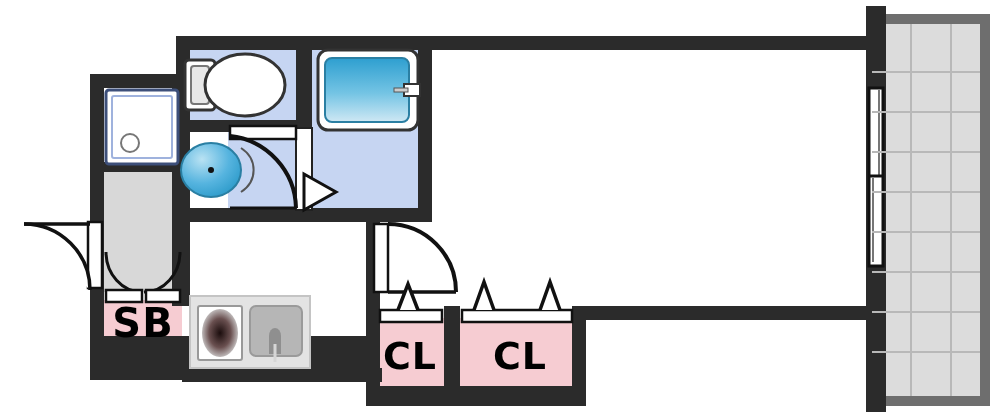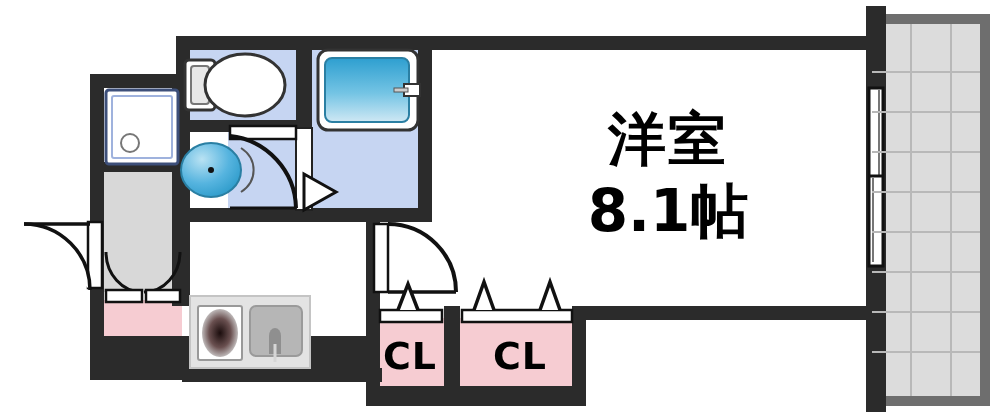--- a/index.html
+++ b/index.html
@@ -235,23 +235,22 @@
       <line x1="872" y1="192" x2="980" y2="192"></line>
       <line x1="872" y1="232" x2="980" y2="232"></line>
       <line x1="872" y1="272" x2="980" y2="272"></line>
       <line x1="872" y1="312" x2="980" y2="312"></line>
       <line x1="872" y1="352" x2="980" y2="352"></line>
       <line x1="911" y1="24" x2="911" y2="396"></line>
       <line x1="951" y1="24" x2="951" y2="396"></line>
     </g>
   </svg>
 
-  <div class="label label-room-name" style="left:578px; top:110px; width:180px;">洋室</div>
-
-  <div class="label label-room-size" style="left:568px; top:182px; width:200px;">8.1帖</div>
-
-
+
+
+
+  <div class="label label-sb" style="left:104px; top:303px; width:78px;">SB</div>
 
   <div class="label label-cl" style="left:376px; top:337px; width:68px;">CL</div>
 
   <div class="label label-cl" style="left:460px; top:337px; width:120px;">CL</div>
 
 </div>
 
 </body></html>

